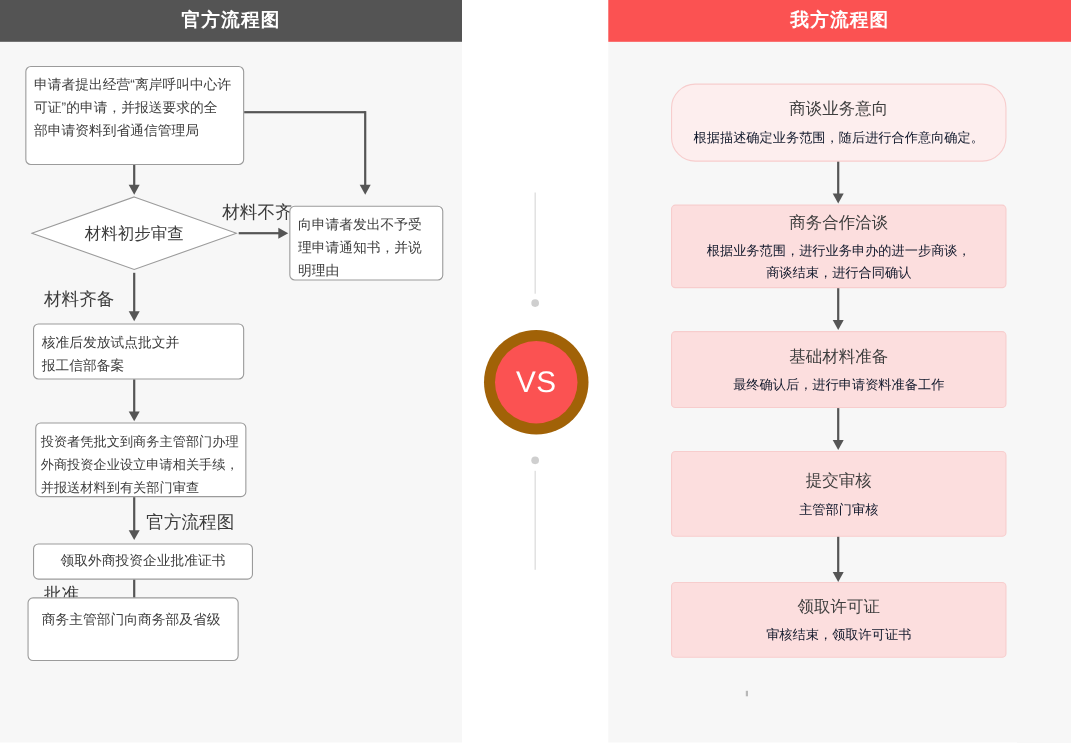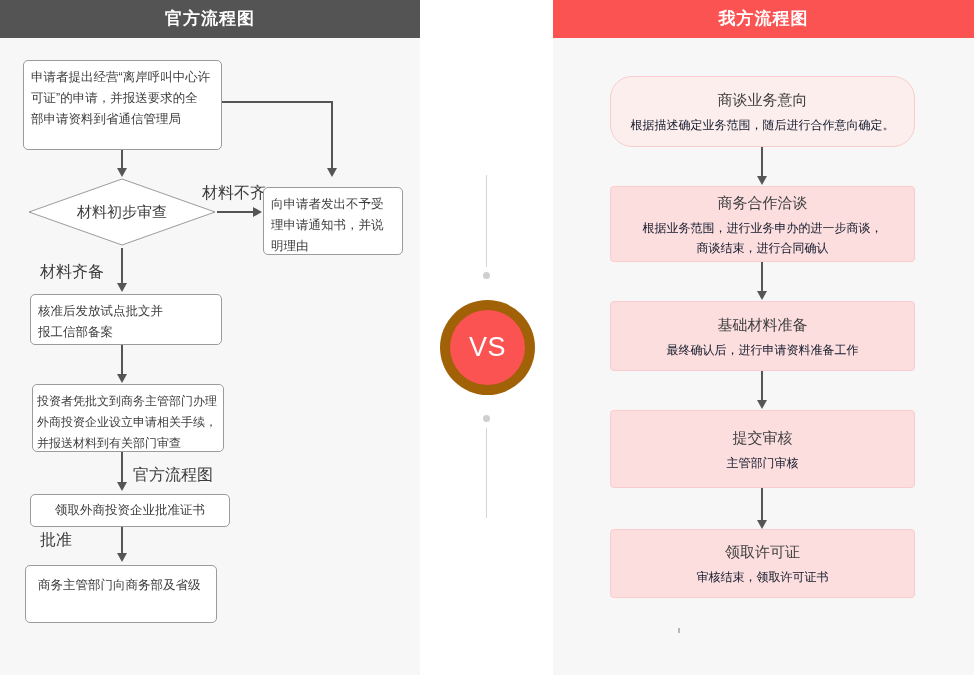--- a/index.html
+++ b/index.html
@@ -262,21 +262,21 @@
     <div class="arrow-down" style="left:117px; top:482px;"></div>
 
     <div class="node center-text" style="left:30px; top:494px; width:200px; height:33px;">
       <span class="ln">领取外商投资企业批准证书</span>
     </div>
 
     <div class="edge-label" style="left:40px; top:530px;">批准</div>
     <div class="conn conn-v" style="left:121px; top:527px; height:27px;"></div>
     <div class="arrow-down" style="left:117px; top:553px;"></div>
 
-    <div class="node" style="left:25px; top:565px; width:192px; height:58px; padding-left:12px; padding-top:9px;">
+    <div class="node" style="left:25px; top:543px; width:192px; height:58px; padding-left:12px; padding-top:9px;">
       <span class="ln">商务主管部门向商务部及省级</span>
     </div>
   </div>
 
   <div class="divider-line" style="top:175px; height:92px;"></div>
   <div class="divider-dot" style="top:272px;"></div>
   <div class="vs-badge">
     <div class="vs-inner">VS</div>
   </div>
   <div class="divider-dot" style="top:415px;"></div>

